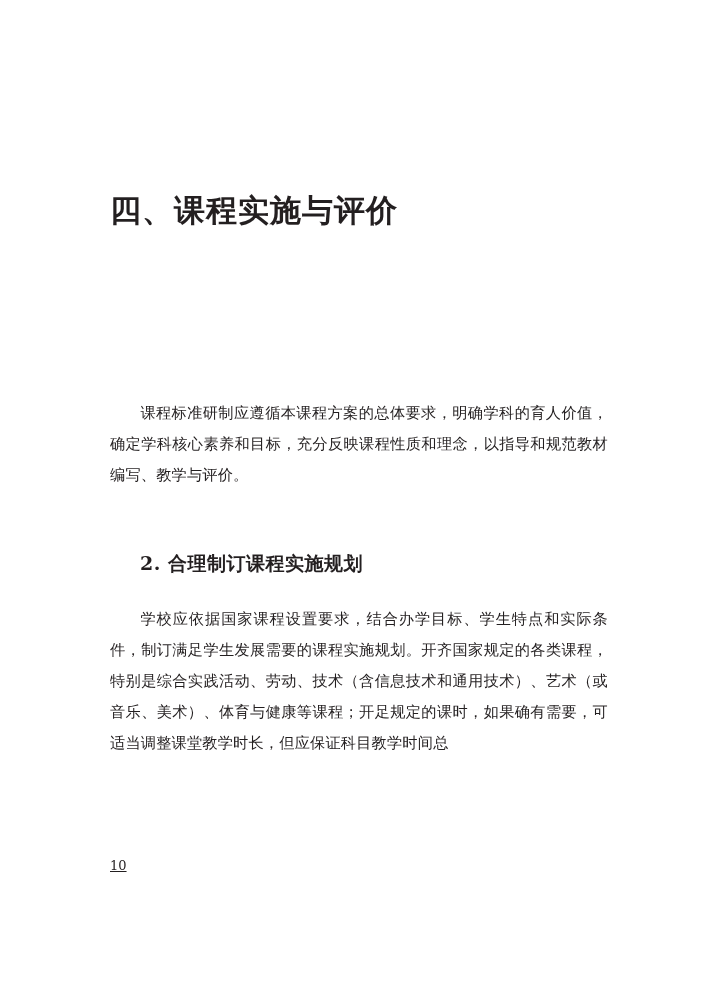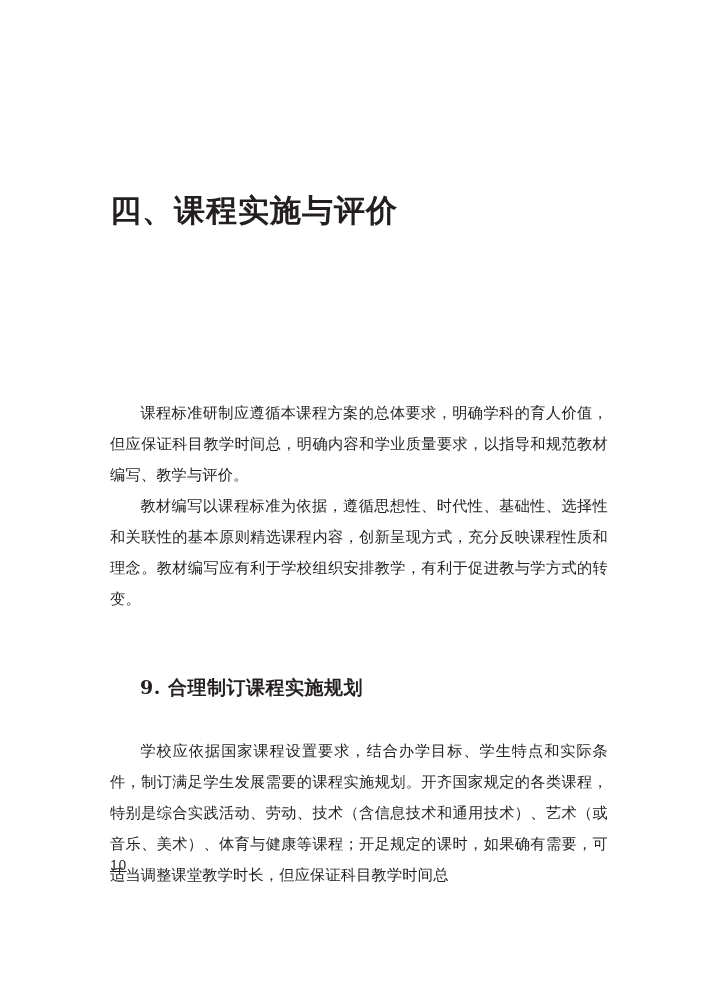--- a/index.html
+++ b/index.html
@@ -53,45 +53,44 @@
     line-height: 31px;
     color: #231f20;
     margin: 0;
     text-indent: 2em;
     text-align: justify;
     letter-spacing: 0.2px;
   }
   .p-first { margin-top: 22px; }
   .p-next { margin-top: 0; }
   .sec2 .para { }
-  .sec2-body { margin-top: 36px; }
+  .sec2-body { margin-top: 28px; }
   .page-number {
     position: absolute;
     left: 110px;
     bottom: 44px;
     font-family: "DejaVu Serif", "Liberation Serif", serif;
     font-size: 13px;
     color: #231f20;
     text-decoration: underline;
   }
 </style>
 </head>
 <body>
 
 <div class="page">
 
   <h1 class="chapter-title">四、课程实施与评价</h1>
 
   <div class="section sec1">
-    <p class="para p-first">课程标准研制应遵循本课程方案的总体要求，明确学科的育人价值，但应保证科目教学时间总，明确内容和学业质量要求，以指导和规范教材编写、教学与评价。</p>
-    <p class="para p-next">教材编写以课程标准为依据，遵循思想性、时代性、基础性、选择性和关联性的基本原则精选课程内容，创新呈现方式，充分反映课程性质和理念。教材编写应有利于学校组织安排教学，有利于促进教与学方式的转变。</p>
+    <p class="para p-first">课程标准研制应遵循本课程方案的总体要求，明确学科的育人价值，确定学科核心素养和目标，充分反映课程性质和理念，以指导和规范教材编写、教学与评价。</p>
   </div>
 
   <div class="section sec2">
-    <h2 class="section-title">9. 合理制订课程实施规划</h2>
+    <h2 class="section-title">2. 合理制订课程实施规划</h2>
     <div class="sec2-body">
       <p class="para p-next">学校应依据国家课程设置要求，结合办学目标、学生特点和实际条件，制订满足学生发展需要的课程实施规划。开齐国家规定的各类课程，特别是综合实践活动、劳动、技术（含信息技术和通用技术）、艺术（或音乐、美术）、体育与健康等课程；开足规定的课时，如果确有需要，可适当调整课堂教学时长，但应保证科目教学时间总</p>
     </div>
   </div>
 
   <div class="page-number">10</div>
 
 </div>
 
 </body></html>

